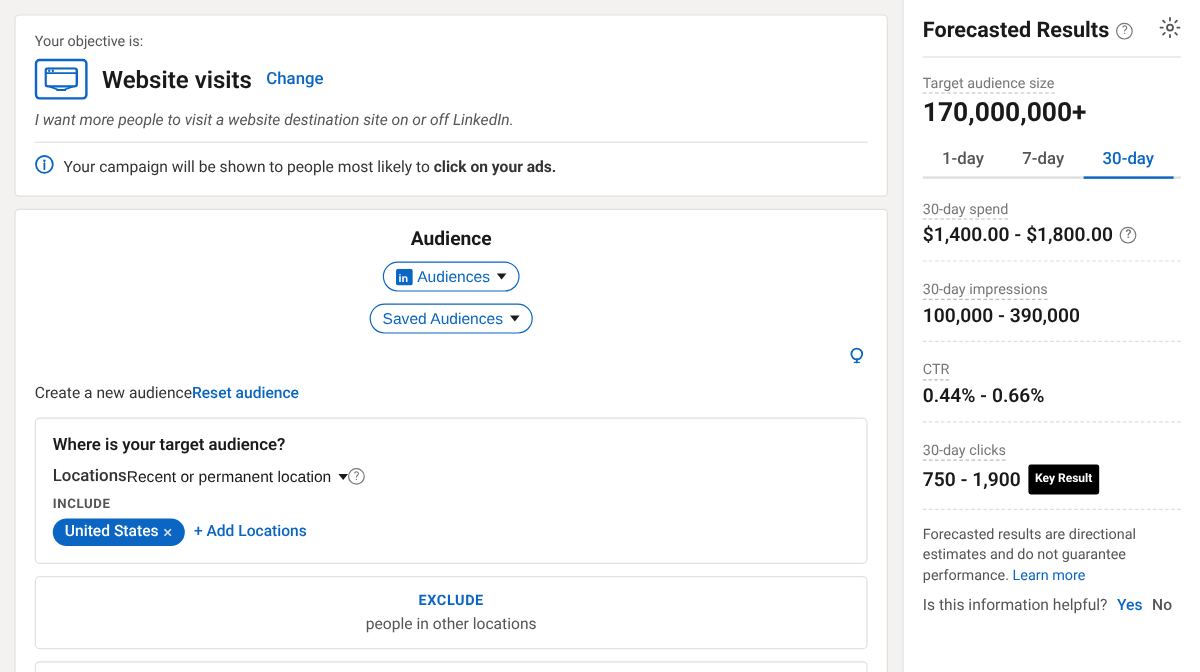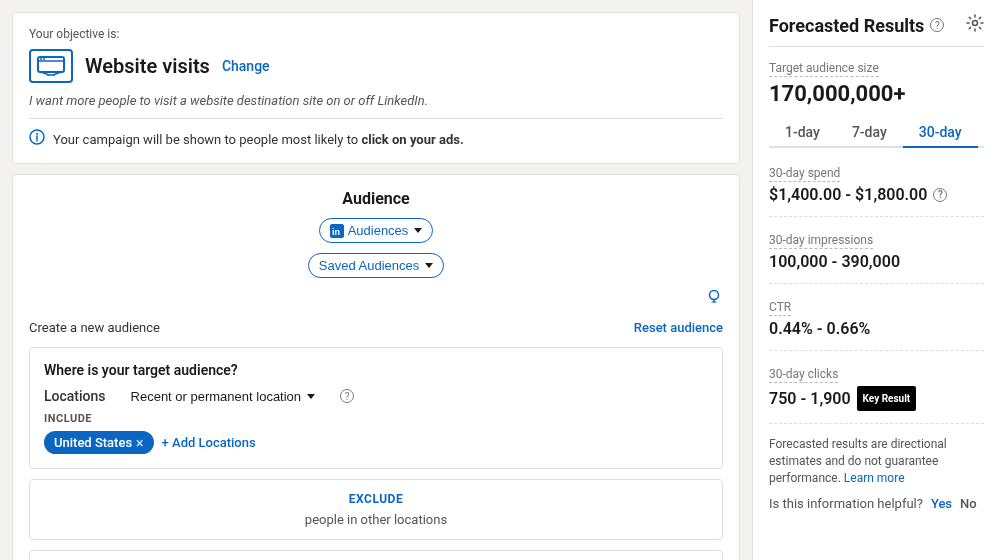--- a/index.html
+++ b/index.html
@@ -126,21 +126,21 @@
       height: 14px;
     }
     .audience-header-right {
       margin-left: auto;
       color: #0a66c2;
       font-size: 18px;
       cursor: pointer;
     }
     .audience-subrow {
       display: flex;
-      justify-content: space-between;
+      justify-content: flex-start;
       align-items: center;
       margin-bottom: 12px;
     }
     .create-new {
       font-size: 13px;
       color: #333;
     }
     .reset-link {
       font-size: 13px;
       color: #0a66c2;
@@ -159,21 +159,21 @@
       font-size: 14px;
       font-weight: 600;
       color: #1a1a1a;
       margin-bottom: 10px;
     }
 
     
     .location-row {
       display: flex;
       align-items: center;
-      gap: 25px;
+      gap: 0;
       margin-bottom: 8px;
     }
     .location-label {
       font-size: 14px;
       color: #333;
       font-weight: 500;
     }
     .location-dropdown {
       display: flex;
       align-items: center;

